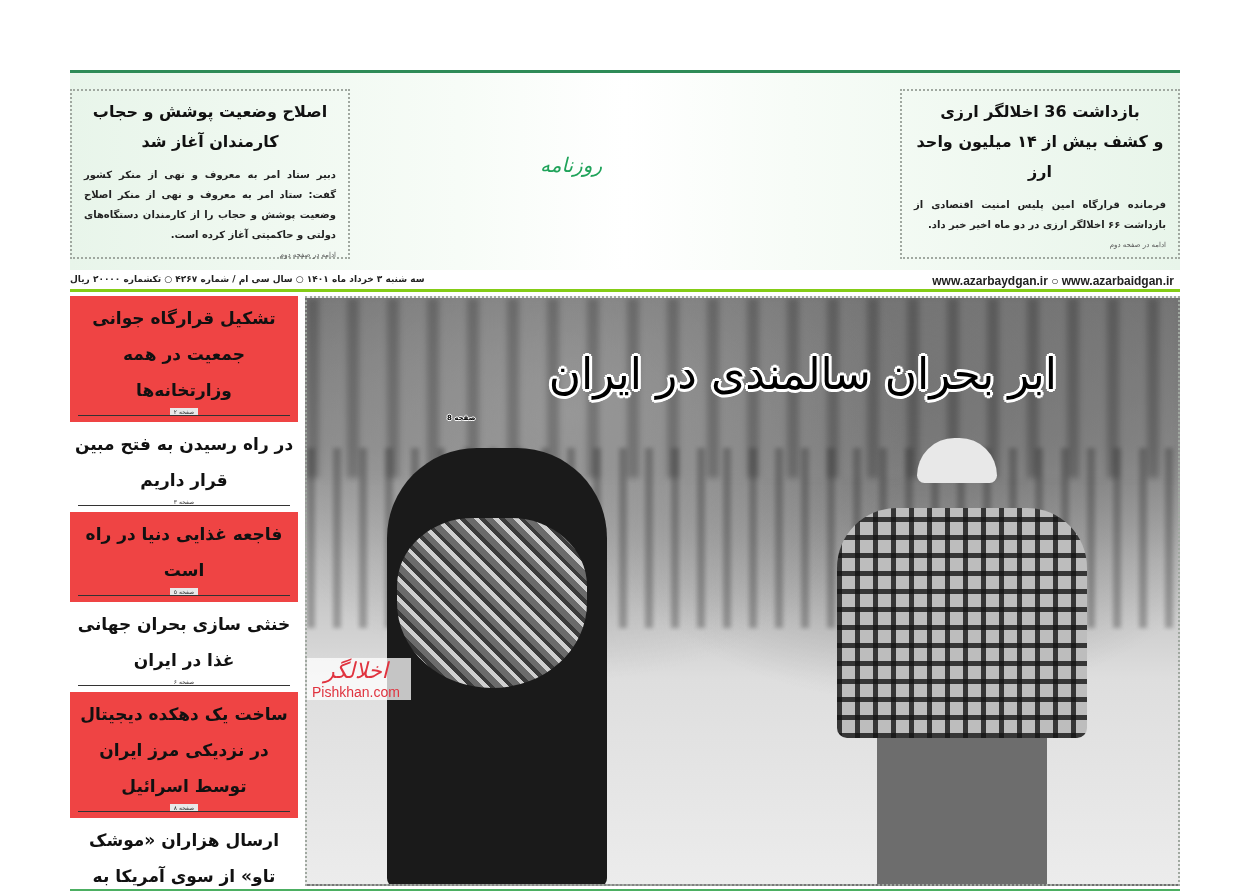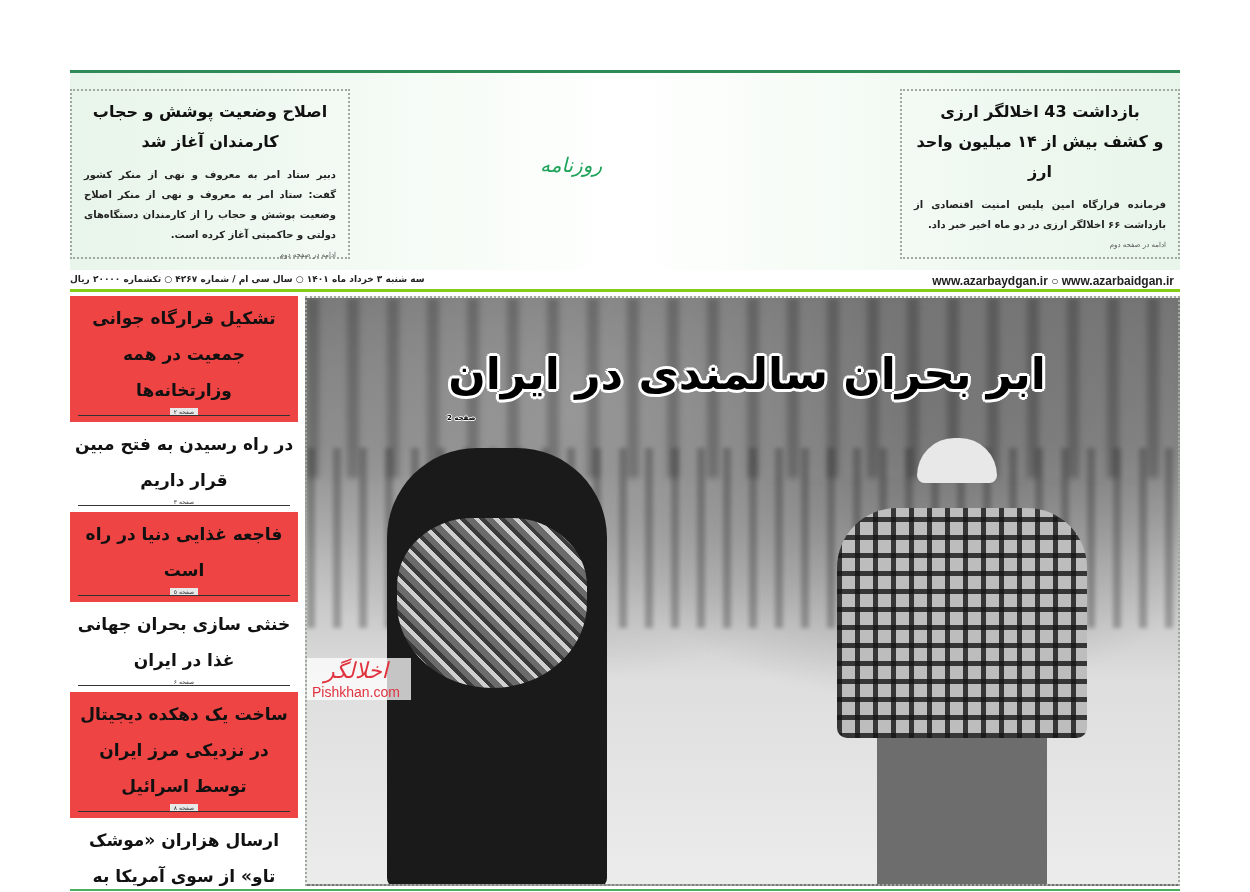--- a/index.html
+++ b/index.html
@@ -110,22 +110,22 @@
       repeating-linear-gradient(0deg, rgba(20,20,20,0.8) 0 5px, transparent 5px 18px),
       repeating-linear-gradient(90deg, rgba(20,20,20,0.8) 0 5px, transparent 5px 18px),
       #bdbdbd;
     border-radius: 60px 60px 10px 10px;
   }
   .figure-man .trousers {
     position: absolute; left: 40px; top: 300px; width: 170px; height: 150px; background: #6d6d6d;
   }
   .headline {
     position: absolute; left: 130px; top: 50px; width: 620px;
-    direction: rtl; text-align: center;
-    font-weight: bold; font-size: 44px; color: #000;
+    direction: rtl; text-align: right;
+    font-weight: normal; font-size: 44px; color: #000;
     text-shadow: 3px 0 0 #fff, -3px 0 0 #fff, 0 3px 0 #fff, 0 -3px 0 #fff, 2px 2px 0 #fff, -2px -2px 0 #fff, 2px -2px 0 #fff, -2px 2px 0 #fff;
   }
   .headline-ref {
     position: absolute; left: 140px; top: 116px; font-size: 7px; font-weight: bold; color: #000;
     text-shadow: 1px 0 0 #fff, -1px 0 0 #fff, 0 1px 0 #fff, 0 -1px 0 #fff;
     direction: rtl;
   }
   .watermark {
     position: absolute; left: -6px; top: 360px; width: 110px; direction: rtl; text-align: center;
     color: #e0333f; background: rgba(255,255,255,0.75);
@@ -146,21 +146,21 @@
       <div class="teaser-title">کارمندان آغاز شد</div>
       <div class="teaser-body">دبیر ستاد امر به معروف و نهی از منکر کشور گفت: ستاد امر به معروف و نهی از منکر اصلاح وضعیت پوشش و حجاب را از کارمندان دستگاه‌های دولتی و حاکمیتی آغاز کرده است.</div>
       <div class="teaser-more">ادامه در صفحه دوم</div>
     </div>
 
     <div class="logo">
       <div class="logo-sub">روزنامه</div>
     </div>
 
     <div class="teaser-box teaser-right">
-      <div class="teaser-title">بازداشت 43 اخلالگر ارزی</div>
+      <div class="teaser-title">بازداشت 36 اخلالگر ارزی</div>
       <div class="teaser-title">و کشف بیش از ۱۴ میلیون واحد ارز</div>
       <div class="teaser-body">فرمانده قرارگاه امین پلیس امنیت اقتصادی از بازداشت ۶۶ اخلالگر ارزی در دو ماه اخیر خبر داد.</div>
       <div class="teaser-more">ادامه در صفحه دوم</div>
     </div>
   </div>
 
   <div class="info-strip">
     <div class="info-left">سه شنبه ۳ خرداد ماه ۱۴۰۱ ○ سال سی ام / شماره ۴۲۶۷ ○ تکشماره ۲۰۰۰۰ ریال</div>
     <div class="info-right">www.azarbaydgan.ir ○ www.azarbaidgan.ir</div>
   </div>
@@ -197,21 +197,21 @@
     <div class="crowd"></div>
     <div class="figure-woman">
       <div class="scarf"></div>
     </div>
     <div class="figure-man">
       <div class="cap"></div>
       <div class="shirt"></div>
       <div class="trousers"></div>
     </div>
     <div class="headline">ابر بحران سالمندی در ایران</div>
-    <div class="headline-ref">صفحه 2</div>
+    <div class="headline-ref">صفحه 8</div>
     <div class="watermark">
       <div class="fa">اخلالگر</div>
       <div class="en">Pishkhan.com</div>
     </div>
   </div>
 
   <div class="bottom-rule"></div>
 </div>
 
 </body></html>

